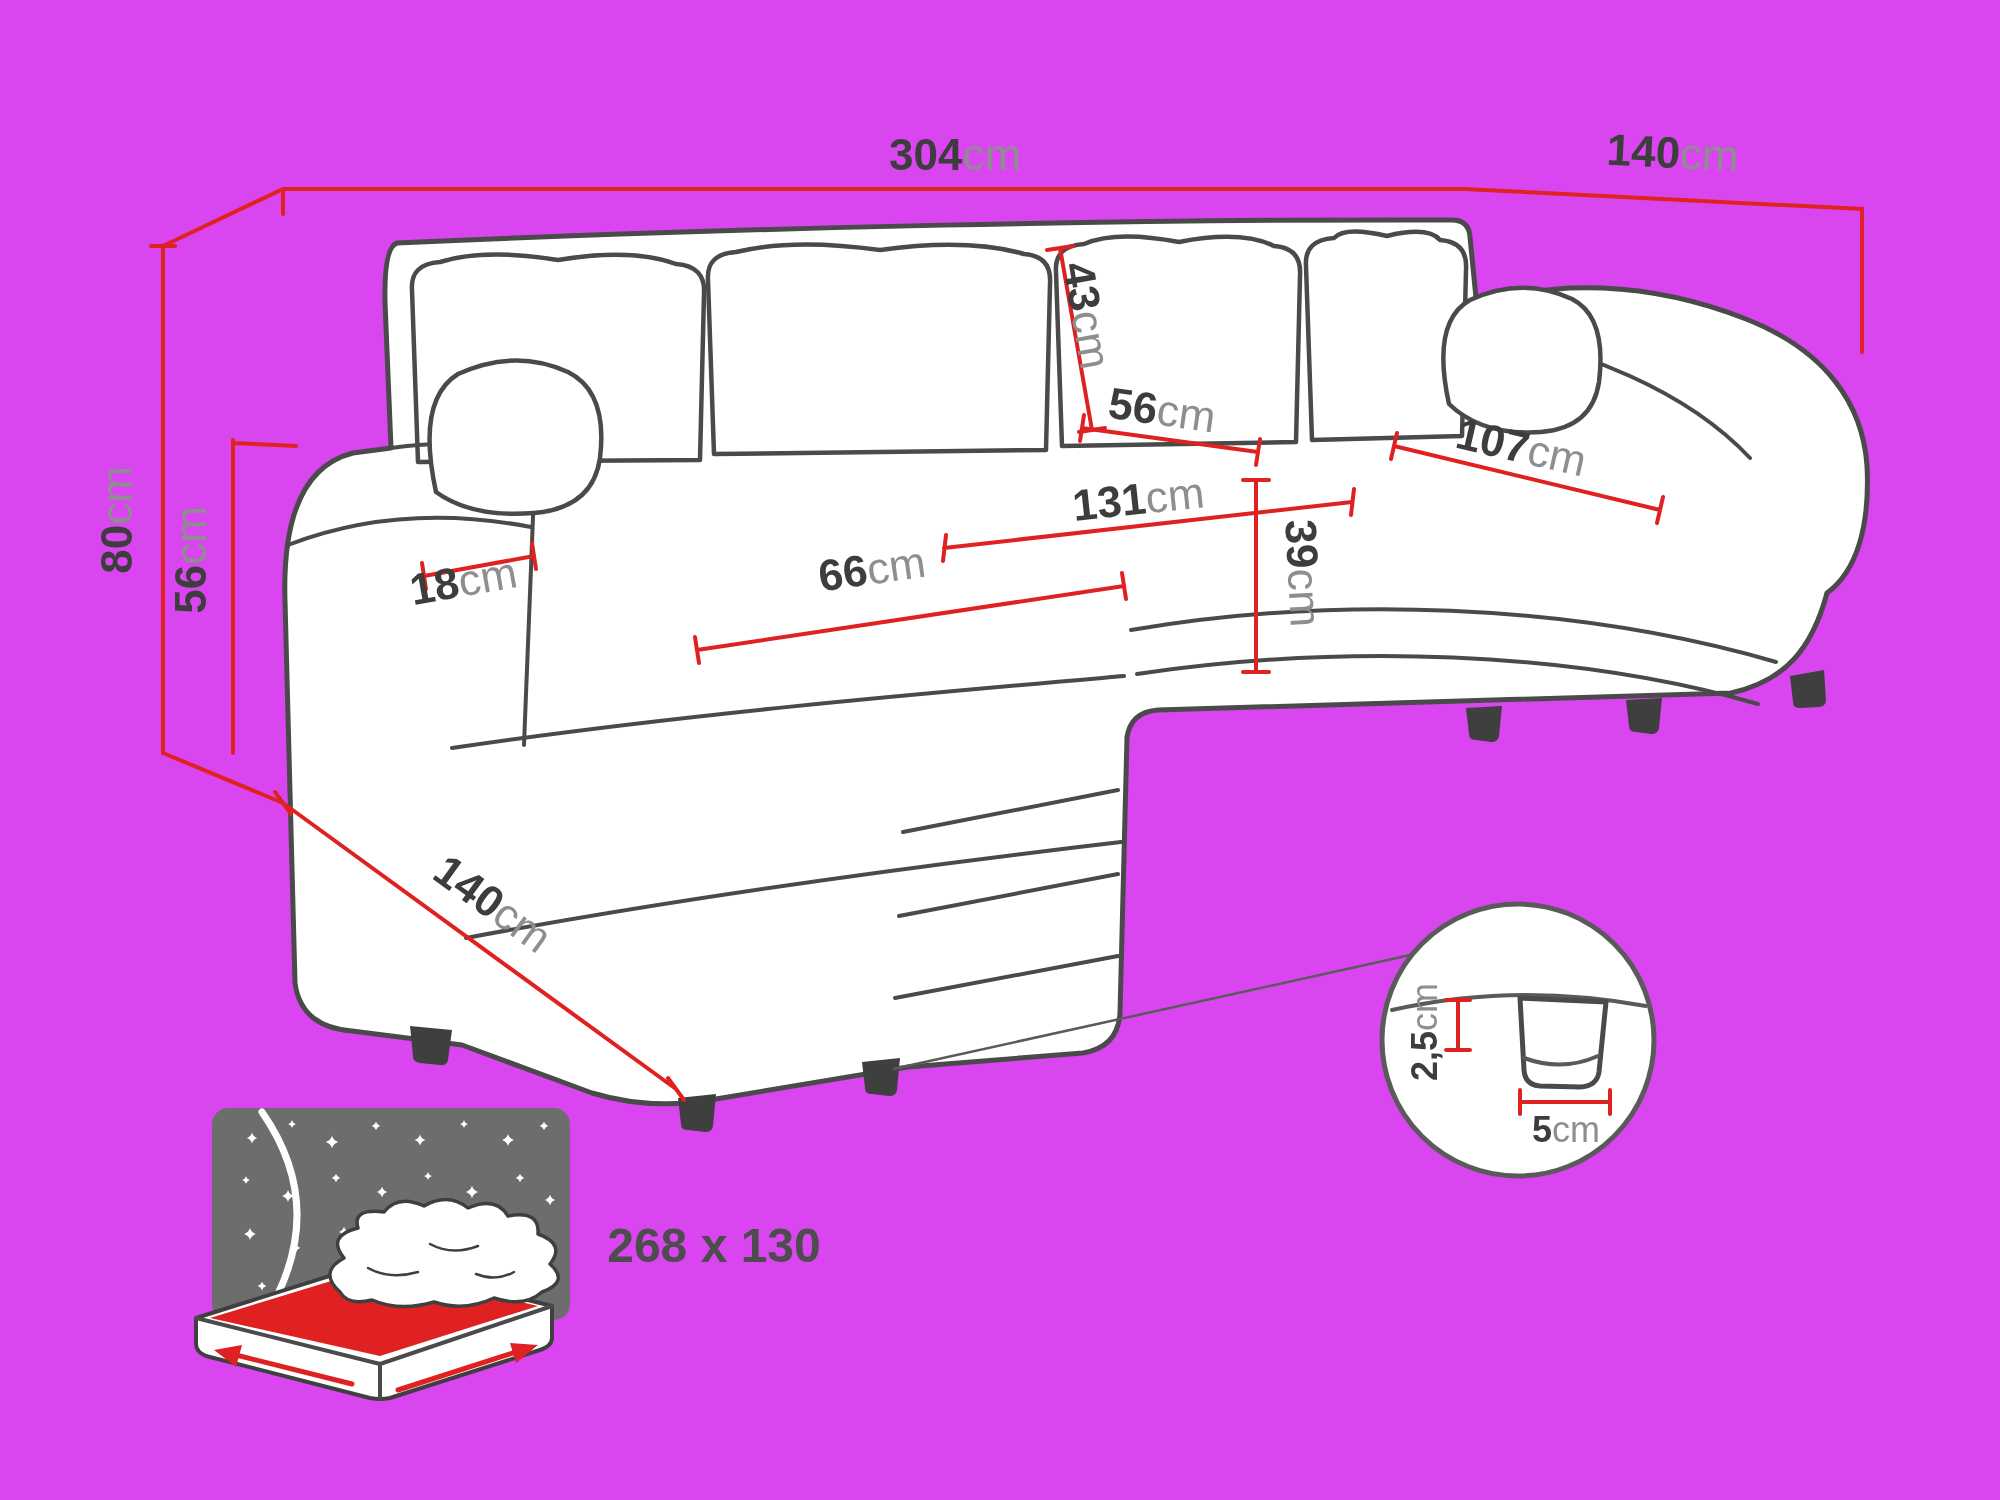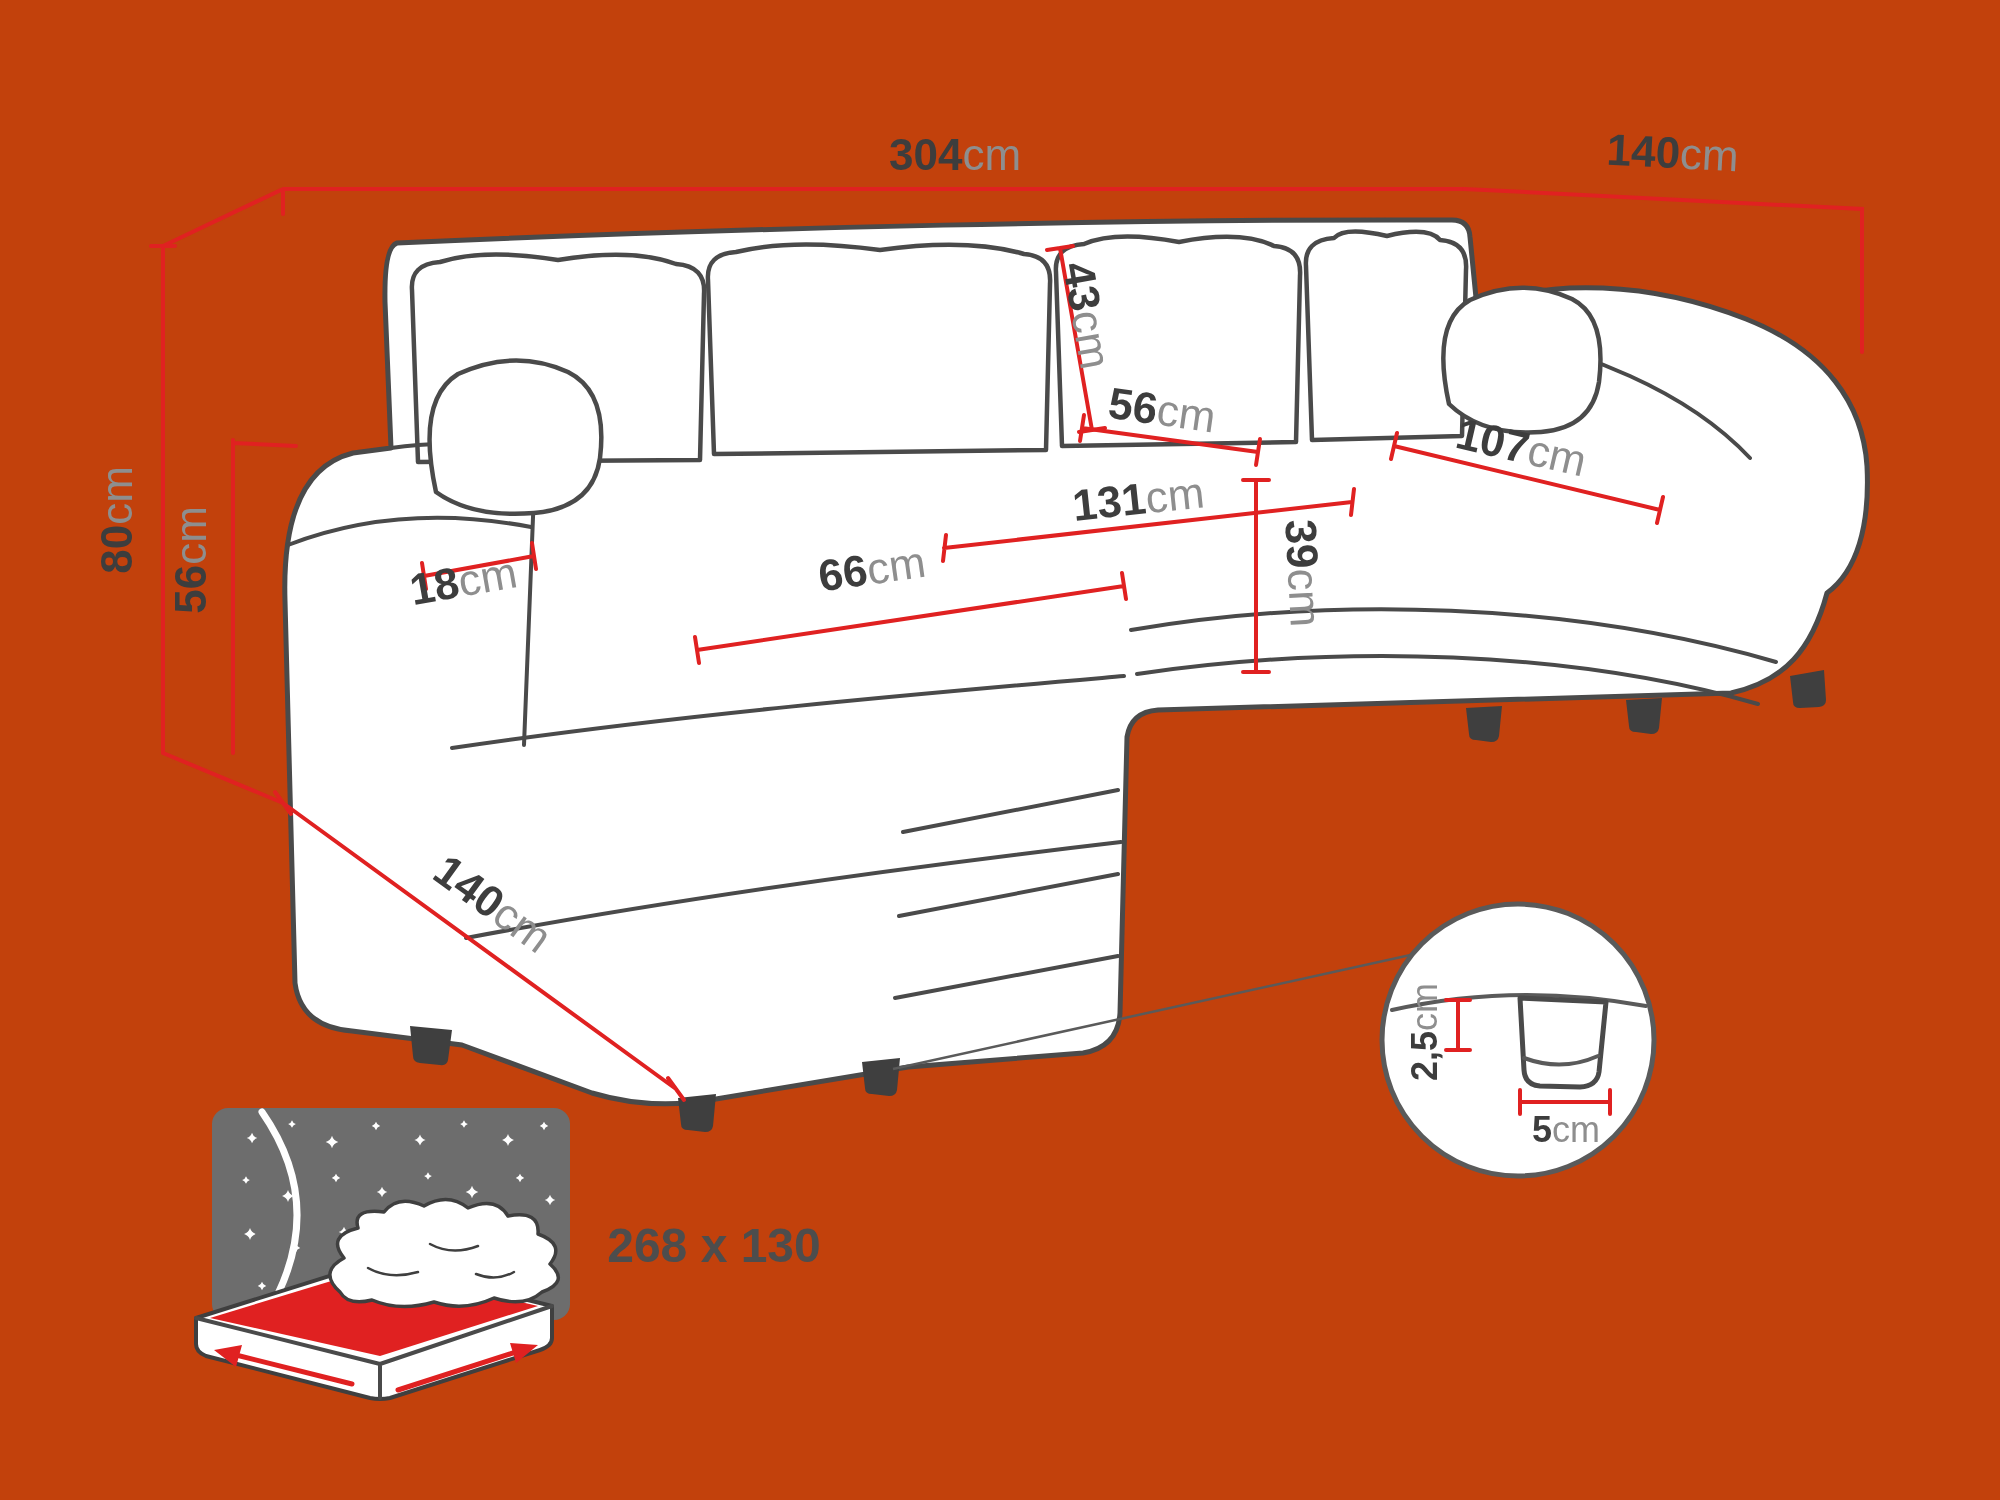--- a/index.html
+++ b/index.html
@@ -1,16 +1,16 @@
 <!DOCTYPE html>
 <html><head>
 <meta charset="utf-8">
 <style>
   html,body{margin:0;padding:0;background:#ffffff;}
-  .stage{position:relative;width:2000px;height:1500px;background:#c2410c;overflow:hidden;text-align:right;}
+  .stage{position:relative;width:2000px;height:1500px;background:#d946ef;overflow:hidden;text-align:right;}
   svg{position:absolute;left:0;top:0;}
   .dim-label{font-family:"Liberation Sans",sans-serif;font-weight:700;font-size:44px;fill:#3d3d3d;}
   .dim-label .unit{font-weight:400;fill:#8e8e8e;}
   .dim-label.small{font-size:36px;}
   .area-label{font-family:"Liberation Sans",sans-serif;font-weight:700;font-size:48px;fill:#4d4d4d;}
   .outline{fill:#ffffff;stroke:#4a4a4a;stroke-width:5;stroke-linejoin:round;stroke-linecap:round;}
   .seam{fill:none;stroke:#4a4a4a;stroke-width:4;stroke-linejoin:round;stroke-linecap:round;}
   .cushion{fill:#ffffff;stroke:#4a4a4a;stroke-width:4.5;stroke-linejoin:round;stroke-linecap:round;}
   .foot{fill:#3f3f3f;stroke:none;}
   .dim{fill:none;stroke:#e02121;stroke-width:4;stroke-linecap:round;}

